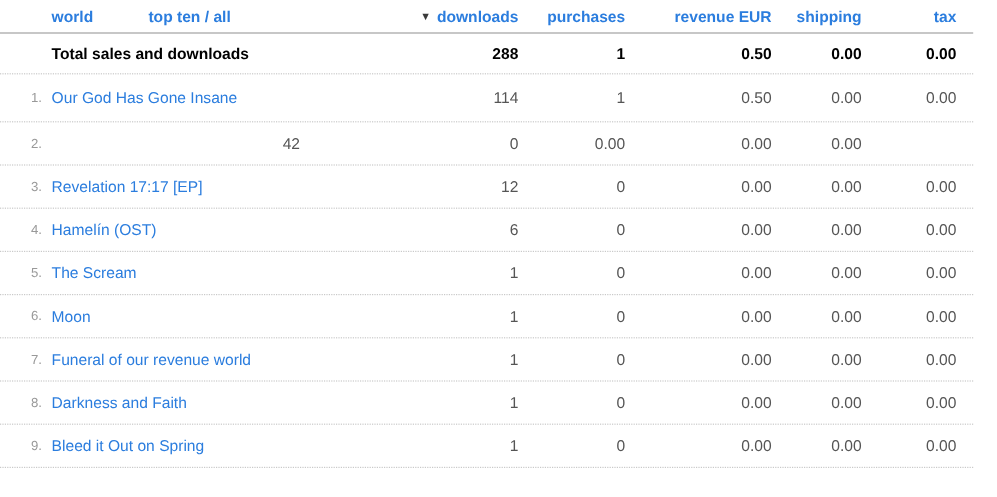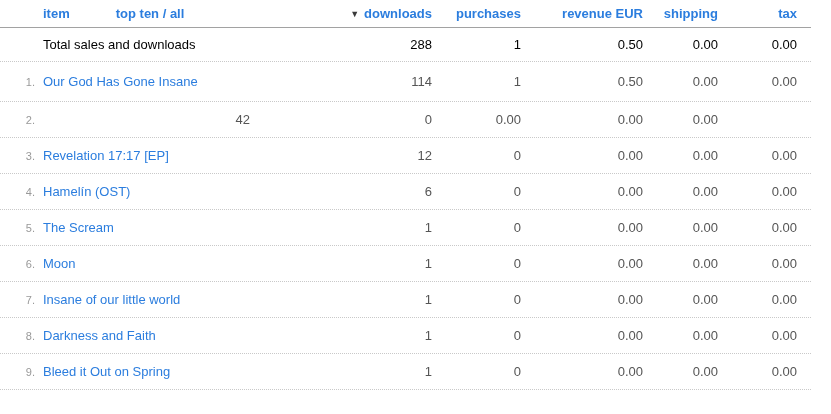--- a/index.html
+++ b/index.html
@@ -41,21 +41,21 @@
     color: #3a3a3a;
     font-size: 9px;
     margin-right: 5px;
     position: relative;
     top: -1px;
   }
   .total-row {
     height: 34px;
     border-bottom: 1px dotted #c9c9c9;
     font-size: 13px;
-    font-weight: normal;
+    font-weight: bold;
     color: #000000;
   }
   .data-row {
     height: 36px;
     border-bottom: 1px dotted #c9c9c9;
     font-size: 13px;
   }
   .data-row.first { height: 40px; }
   .cell.rank {
     text-align: right;
@@ -76,21 +76,21 @@
   }
 </style>
 </head>
 <body>
 
 <div class="stats-table">
 
   <div class="grid header-row">
     <span class="hcell"></span>
     <span class="item-headers">
-      <a class="header-link">item</a>
+      <a class="header-link">world</a>
       <a class="header-link">top ten / all</a>
     </span>
     <span class="hcell num"><span class="sort-arrow">▼</span><a class="header-link">downloads</a></span>
     <span class="hcell num"><a class="header-link">purchases</a></span>
     <span class="hcell num"><a class="header-link">revenue EUR</a></span>
     <span class="hcell num"><a class="header-link">shipping</a></span>
     <span class="hcell num"><a class="header-link">tax</a></span>
   </div>
 
   <div class="grid total-row">
@@ -157,21 +157,21 @@
     <span class="cell item"><a class="item-link">Moon</a></span>
     <span class="cell num">1</span>
     <span class="cell num">0</span>
     <span class="cell num">0.00</span>
     <span class="cell num">0.00</span>
     <span class="cell num">0.00</span>
   </div>
 
   <div class="grid data-row">
     <span class="cell rank">7.</span>
-    <span class="cell item"><a class="item-link">Insane of our little world</a></span>
+    <span class="cell item"><a class="item-link">Funeral of our revenue world</a></span>
     <span class="cell num">1</span>
     <span class="cell num">0</span>
     <span class="cell num">0.00</span>
     <span class="cell num">0.00</span>
     <span class="cell num">0.00</span>
   </div>
 
   <div class="grid data-row">
     <span class="cell rank">8.</span>
     <span class="cell item"><a class="item-link">Darkness and Faith</a></span>

